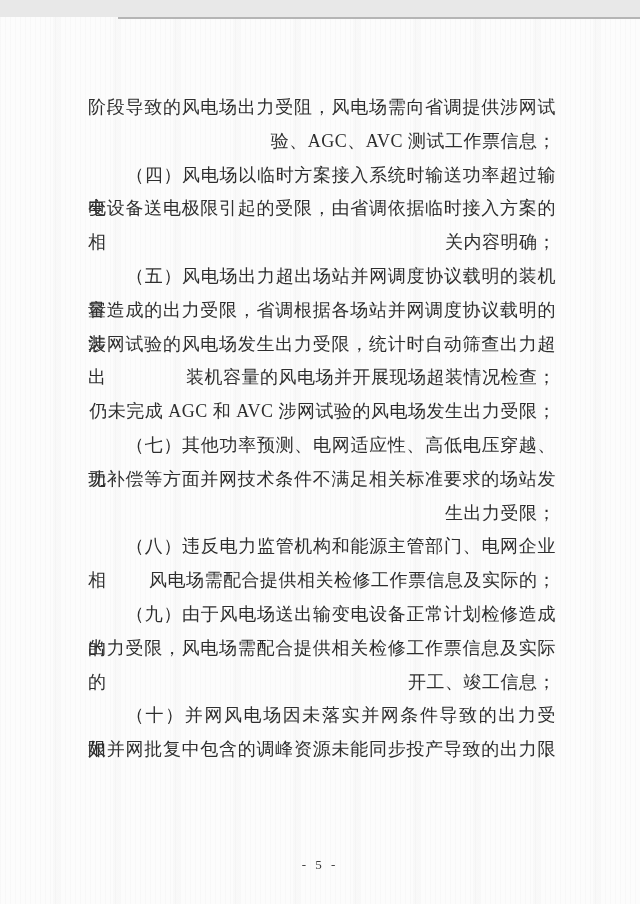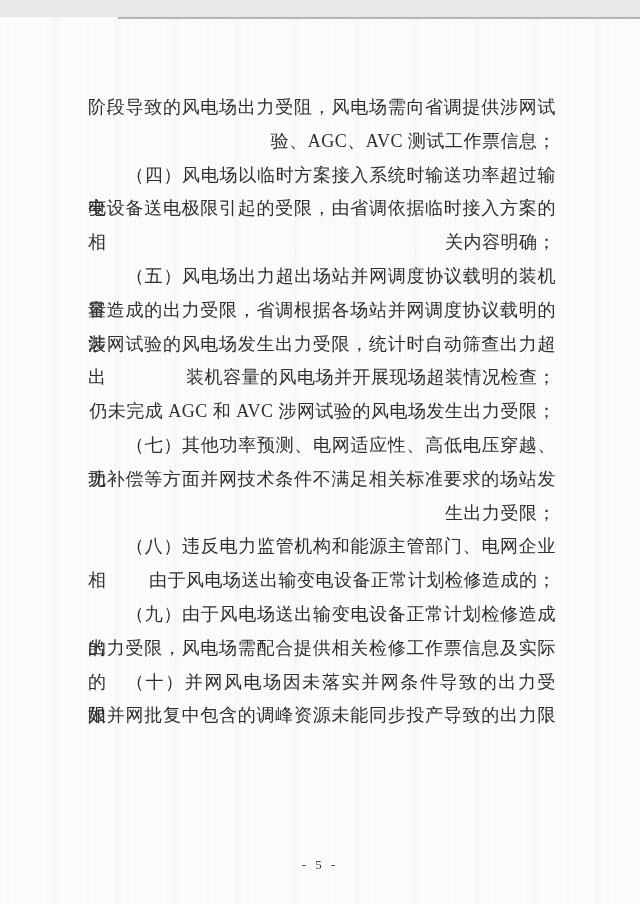--- a/index.html
+++ b/index.html
@@ -79,20 +79,21 @@
       <div class="line">关内容明确；</div>
       <div class="line full indent">（五）风电场出力超出场站并网调度协议载明的装机容</div>
       <div class="line full">量造成的出力受限，省调根据各场站并网调度协议载明的装</div>
       <div class="line full">涉网试验的风电场发生出力受限，统计时自动筛查出力超出</div>
       <div class="line">装机容量的风电场并开展现场超装情况检查；</div>
       <div class="line">仍未完成 AGC 和 AVC 涉网试验的风电场发生出力受限；</div>
       <div class="line full indent">（七）其他功率预测、电网适应性、高低电压穿越、无</div>
       <div class="line full">功补偿等方面并网技术条件不满足相关标准要求的场站发</div>
       <div class="line">生出力受限；</div>
       <div class="line full indent">（八）违反电力监管机构和能源主管部门、电网企业相</div>
-      <div class="line">由于风电场送出输变电设备正常计划检修造成的；</div>
+      <div class="line">风电场需配合提供相关检修工作票信息及实际的；</div>
       <div class="line full indent">（九）由于风电场送出输变电设备正常计划检修造成的</div>
       <div class="line full">出力受限，风电场需配合提供相关检修工作票信息及实际的</div>
+      <div class="line">开工、竣工信息；</div>
       <div class="line full indent">（十）并网风电场因未落实并网条件导致的出力受限，</div>
       <div class="line full">如并网批复中包含的调峰资源未能同步投产导致的出力限</div>
     </div>
   <div class="footer">- 5 -</div>
 </div>
 
 </body></html>

